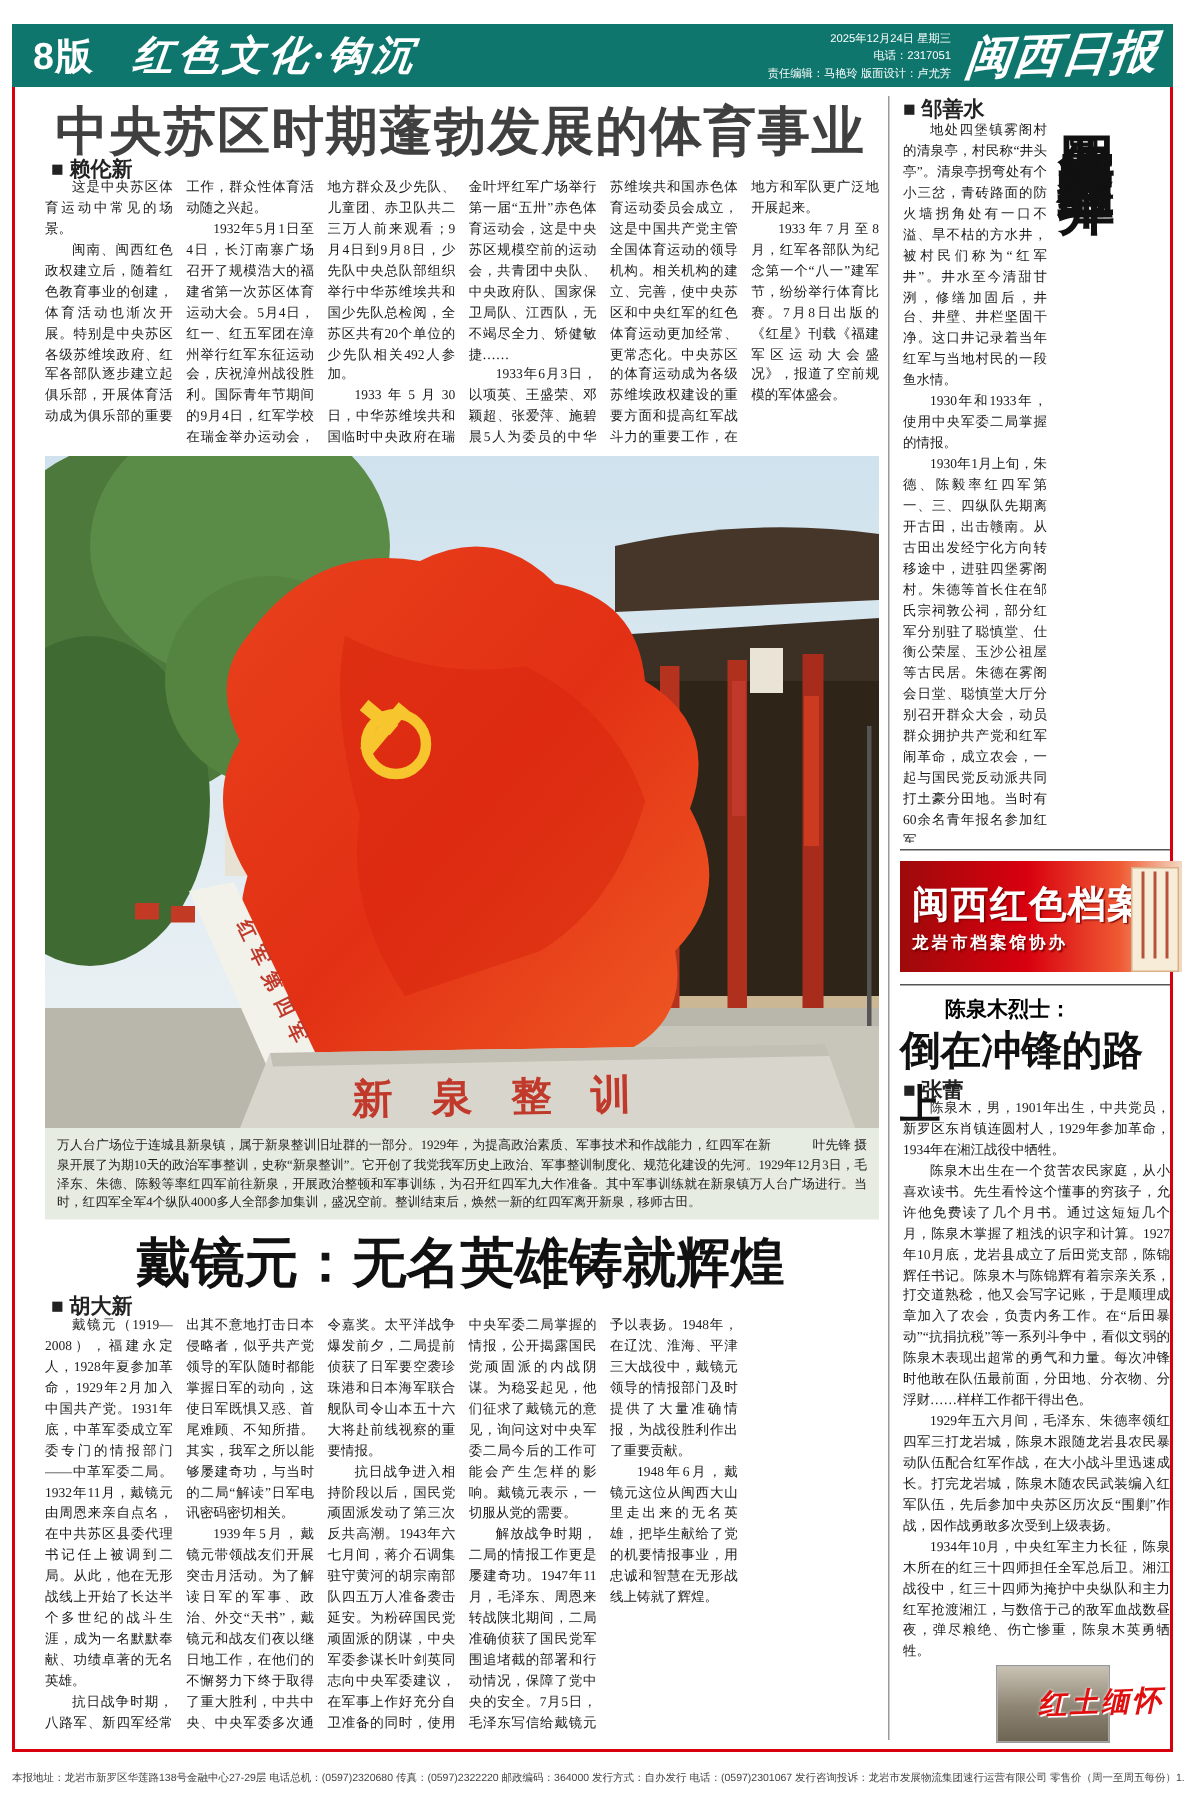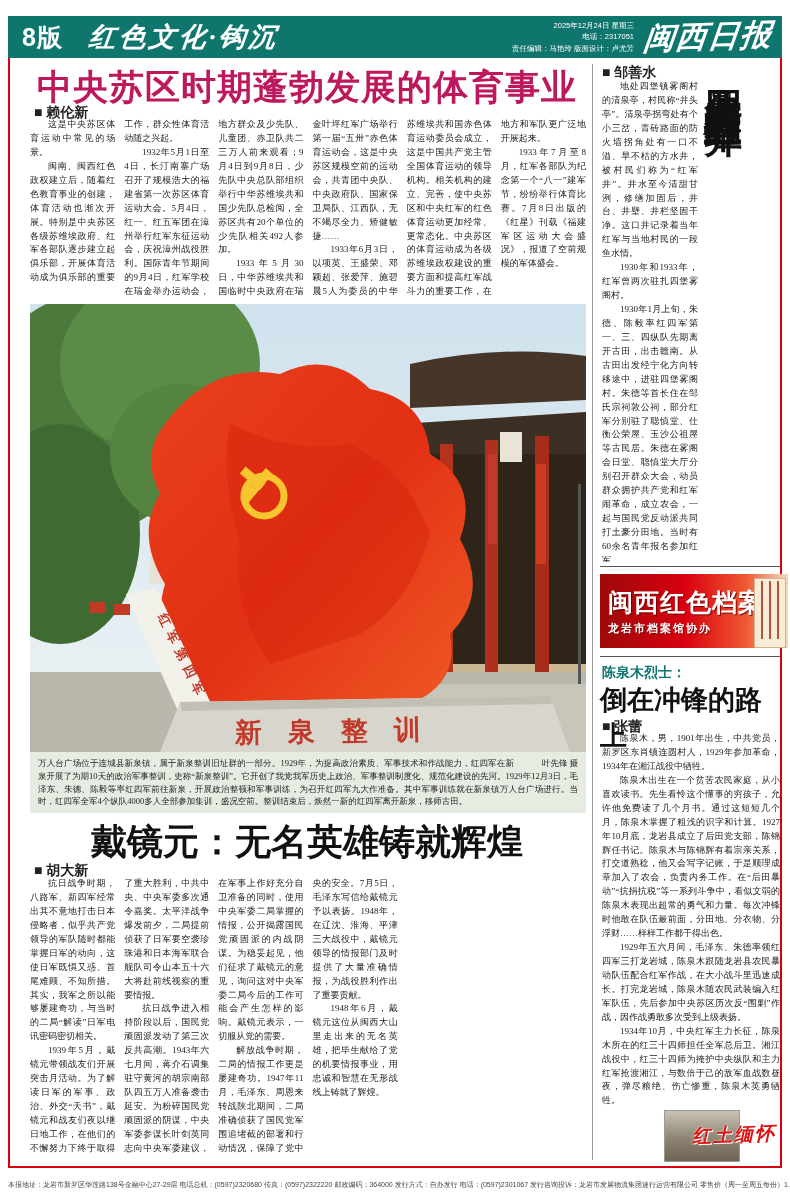--- a/index.html
+++ b/index.html
@@ -9,38 +9,38 @@
   
   .bar{left:8px;top:16px;width:774px;height:42px;background:#0f766e;color:#fff;display:flex;align-items:center;}
   .page-badge{font-family:"Liberation Sans","DejaVu Sans",sans-serif;font-size:25px;font-weight:bold;margin-left:14px;letter-spacing:1px;}
   .section-title{font-family:"Liberation Serif","DejaVu Serif",serif;font-size:27px;font-weight:bold;font-style:italic;transform:skewX(-6deg);margin-left:26px;letter-spacing:3px;}
   .bar-right{margin-left:auto;display:flex;align-items:center;margin-right:10px;}
   .bar-meta{text-align:right;font-family:"Liberation Sans","DejaVu Sans",sans-serif;font-size:7.5px;line-height:1.5;margin-right:10px;}
   .masthead{font-family:"Liberation Serif","DejaVu Serif",serif;font-size:31px;font-weight:bold;font-style:italic;transform:skewX(-8deg) rotate(-2deg);letter-spacing:1px;}
   
   .frame{left:8px;top:58px;width:770px;height:1108px;border-left:2px solid #d8000f;border-right:2px solid #d8000f;border-bottom:2px solid #d8000f;pointer-events:none;}
   
-  .h-main{left:24px;top:64px;width:566px;text-align:center;font-family:"Liberation Sans","DejaVu Sans",sans-serif;font-size:35px;font-weight:bold;letter-spacing:1px;color:#be185d;}
+  .h-main{left:24px;top:64px;width:566px;text-align:center;font-family:"Liberation Sans","DejaVu Sans",sans-serif;font-size:35px;font-weight:bold;letter-spacing:1px;color:#404040;}
   .byline{font-family:"Liberation Sans","DejaVu Sans",sans-serif;font-size:14px;font-weight:bold;color:#222;}
   .bodytext{font-size:9px;line-height:1.55;text-align:justify;overflow:hidden;}
   .cols6{column-count:6;column-gap:9px;column-fill:auto;}
   .para{margin:0;text-indent:2em;}
   .vrule{width:1px;background:#9a9a9a;}
   .hrule{height:1px;background:#555;}
   
   .vert-head{writing-mode:vertical-rl;font-family:"Liberation Sans","DejaVu Sans",sans-serif;
              font-size:38px;font-weight:bold;letter-spacing:3px;color:#111;line-height:1;}
   .archive-box{background:linear-gradient(90deg,#9e0a0a 0%,#d8000f 45%,#ef5a33 78%,#f3d9c2 100%);
                color:#fff;display:flex;flex-direction:column;justify-content:center;padding-left:8px;position:relative;}
   .archive-title{font-size:25px;font-weight:bold;font-family:"Liberation Serif","DejaVu Serif",serif;letter-spacing:1px;text-shadow:1px 1px 1px #7a0000;}
   .archive-sub{font-size:11px;font-weight:bold;margin-top:2px;letter-spacing:2px;text-shadow:1px 1px 1px #7a0000;}
   .archive-stamp{position:absolute;right:2px;top:4px;width:24px;height:64px;background:#f6ecd8;border:1px solid #d8b08a;
                  display:flex;justify-content:space-around;padding:2px 3px;}
   .archive-stamp i{display:block;width:2px;height:90%;background:#b5543a;}
-  .kicker{font-family:"Liberation Sans","DejaVu Sans",sans-serif;font-size:14px;font-weight:bold;color:#0f766e;}
+  .kicker{font-family:"Liberation Sans","DejaVu Sans",sans-serif;font-size:14px;font-weight:bold;color:#000000;margin-left:28px;}
   .h-martyr{font-family:"Liberation Sans","DejaVu Sans",sans-serif;font-size:27px;font-weight:bold;color:#111;letter-spacing:0px;}
   .h-spy{left:24px;top:818px;width:566px;text-align:center;font-family:"Liberation Sans","DejaVu Sans",sans-serif;font-size:36px;font-weight:bold;color:#111;}
   .caption{background:#e7ece3;font-size:8.5px;line-height:1.5;text-align:justify;padding:5px 8px;color:#222;}
   .caption .credit{float:right;margin-left:28px;}
   .inset-photo{background:linear-gradient(180deg,#c9c2b2 0%,#8d8474 55%,#6e6454 100%);border:1px solid #999;}
   .inset-label{font-family:"Liberation Serif","DejaVu Serif",serif;font-size:19px;font-weight:bold;font-style:italic;
                color:#e01010;text-shadow:0 0 2px #fff,1px 1px 0 #fff;letter-spacing:2px;transform:rotate(-2deg);}
   .footer{left:8px;top:1180px;width:774px;font-family:"Liberation Sans","DejaVu Sans",sans-serif;
           font-size:7px;color:#444;text-align:center;letter-spacing:0;white-space:nowrap;}
 </style>
@@ -141,31 +141,32 @@
 </div>
 
 <div class="abs caption" style="left:30px;top:752px;width:540px;">
   <span class="credit">叶先锋 摄</span>
   <span>万人台广场位于连城县新泉镇，属于新泉整训旧址群的一部分。1929年，为提高政治素质、军事技术和作战能力，红四军在新泉开展了为期10天的政治军事整训，史称“新泉整训”。它开创了我党我军历史上政治、军事整训制度化、规范化建设的先河。1929年12月3日，毛泽东、朱德、陈毅等率红四军前往新泉，开展政治整顿和军事训练，为召开红四军九大作准备。其中军事训练就在新泉镇万人台广场进行。当时，红四军全军4个纵队4000多人全部参加集训，盛况空前。整训结束后，焕然一新的红四军离开新泉，移师古田。</span>
 </div>
 
 <div class="abs h-spy">戴镜元：无名英雄铸就辉煌</div>
 <div class="abs byline" style="left:34px;top:862px;">■ 胡大新</div>
 <div class="abs bodytext cols6" style="left:30px;top:877px;width:556px;height:283px;">
+    <p class="para">戴镜元（1919—2008），福建永定人，1928年夏参加革命，1929年2月加入中国共产党。1931年底，中革军委成立军委专门的情报部门——中革军委二局。1932年11月，戴镜元由周恩来亲自点名，在中共苏区县委代理书记任上被调到二局。从此，他在无形战线上开始了长达半个多世纪的战斗生涯，成为一名默默奉献、功绩卓著的无名英雄。</p>
     <p class="para">抗日战争时期，八路军、新四军经常出其不意地打击日本侵略者，似乎共产党领导的军队随时都能掌握日军的动向，这使日军既惧又惑、首尾难顾、不知所措。其实，我军之所以能够屡建奇功，与当时的二局“解读”日军电讯密码密切相关。</p>
     <p class="para">1939年5月，戴镜元带领战友们开展突击月活动。为了解读日军的军事、政治、外交“天书”，戴镜元和战友们夜以继日地工作，在他们的不懈努力下终于取得了重大胜利，中共中央、中央军委多次通令嘉奖。太平洋战争爆发前夕，二局提前侦获了日军要空袭珍珠港和日本海军联合舰队司令山本五十六大将赴前线视察的重要情报。</p>
     <p class="para">抗日战争进入相持阶段以后，国民党顽固派发动了第三次反共高潮。1943年六七月间，蒋介石调集驻守黄河的胡宗南部队四五万人准备袭击延安。为粉碎国民党顽固派的阴谋，中央军委参谋长叶剑英同志向中央军委建议，在军事上作好充分自卫准备的同时，使用中央军委二局掌握的情报，公开揭露国民党顽固派的内战阴谋。为稳妥起见，他们征求了戴镜元的意见，询问这对中央军委二局今后的工作可能会产生怎样的影响。戴镜元表示，一切服从党的需要。</p>
     <p class="para">解放战争时期，二局的情报工作更是屡建奇功。1947年11月，毛泽东、周恩来转战陕北期间，二局准确侦获了国民党军围追堵截的部署和行动情况，保障了党中央的安全。7月5日，毛泽东写信给戴镜元予以表扬。1948年，在辽沈、淮海、平津三大战役中，戴镜元领导的情报部门及时提供了大量准确情报，为战役胜利作出了重要贡献。</p>
     <p class="para">1948年6月，戴镜元这位从闽西大山里走出来的无名英雄，把毕生献给了党的机要情报事业，用忠诚和智慧在无形战线上铸就了辉煌。</p>
   </div>
 
 <div class="abs byline" style="left:602px;top:64px;">■ 邹善水</div>
 <div class="abs bodytext" style="left:602px;top:80px;width:96px;height:482px;">
     <p class="para">地处四堡镇雾阁村的清泉亭，村民称“井头亭”。清泉亭拐弯处有个小三岔，青砖路面的防火墙拐角处有一口不溢、旱不枯的方水井，被村民们称为“红军井”。井水至今清甜甘洌，修缮加固后，井台、井壁、井栏坚固干净。这口井记录着当年红军与当地村民的一段鱼水情。</p>
-    <p class="para">1930年和1933年，红军曾两次驻扎四堡雾阁村。</p>
+    <p class="para">1930年和1933年，使用中央军委二局掌握的情报。</p>
     <p class="para">1930年1月上旬，朱德、陈毅率红四军第一、三、四纵队先期离开古田，出击赣南。从古田出发经宁化方向转移途中，进驻四堡雾阁村。朱德等首长住在邹氏宗祠敦公祠，部分红军分别驻了聪慎堂、仕衡公荣屋、玉沙公祖屋等古民居。朱德在雾阁会日堂、聪慎堂大厅分别召开群众大会，动员群众拥护共产党和红军闹革命，成立农会，一起与国民党反动派共同打土豪分田地。当时有60余名青年报名参加红军。</p>
   </div>
 <div class="abs vert-head" style="left:704px;top:62px;height:502px;">四堡雾阁村的『红军井』</div>
 
 <div class="abs hrule" style="left:600px;top:566px;width:180px;"></div>
 
 <div class="abs archive-box" style="left:600px;top:574px;width:180px;height:74px;">
   <div class="archive-title">闽西红色档案</div>
   <div class="archive-sub">龙岩市档案馆协办</div>
   <div class="archive-stamp">

